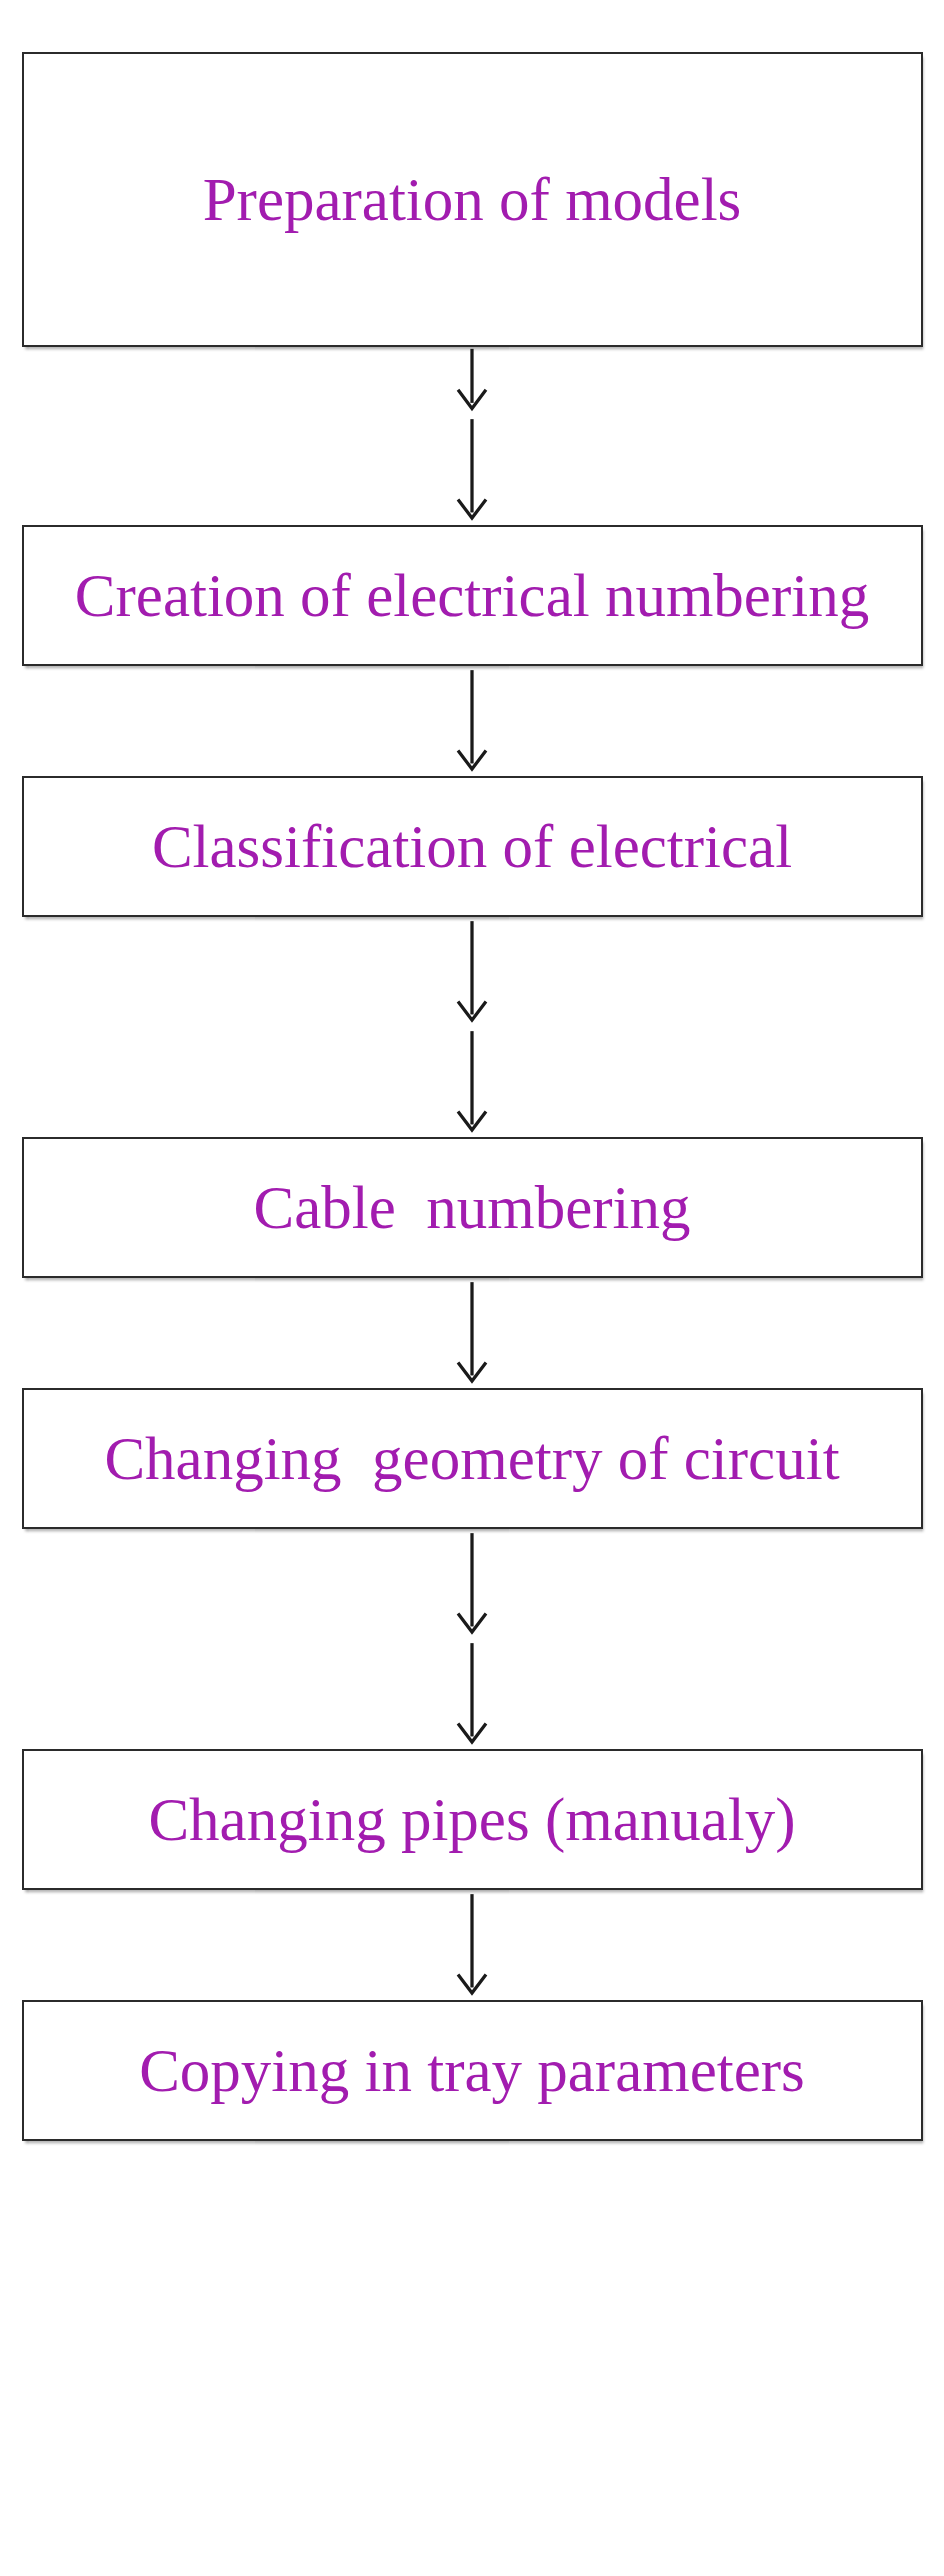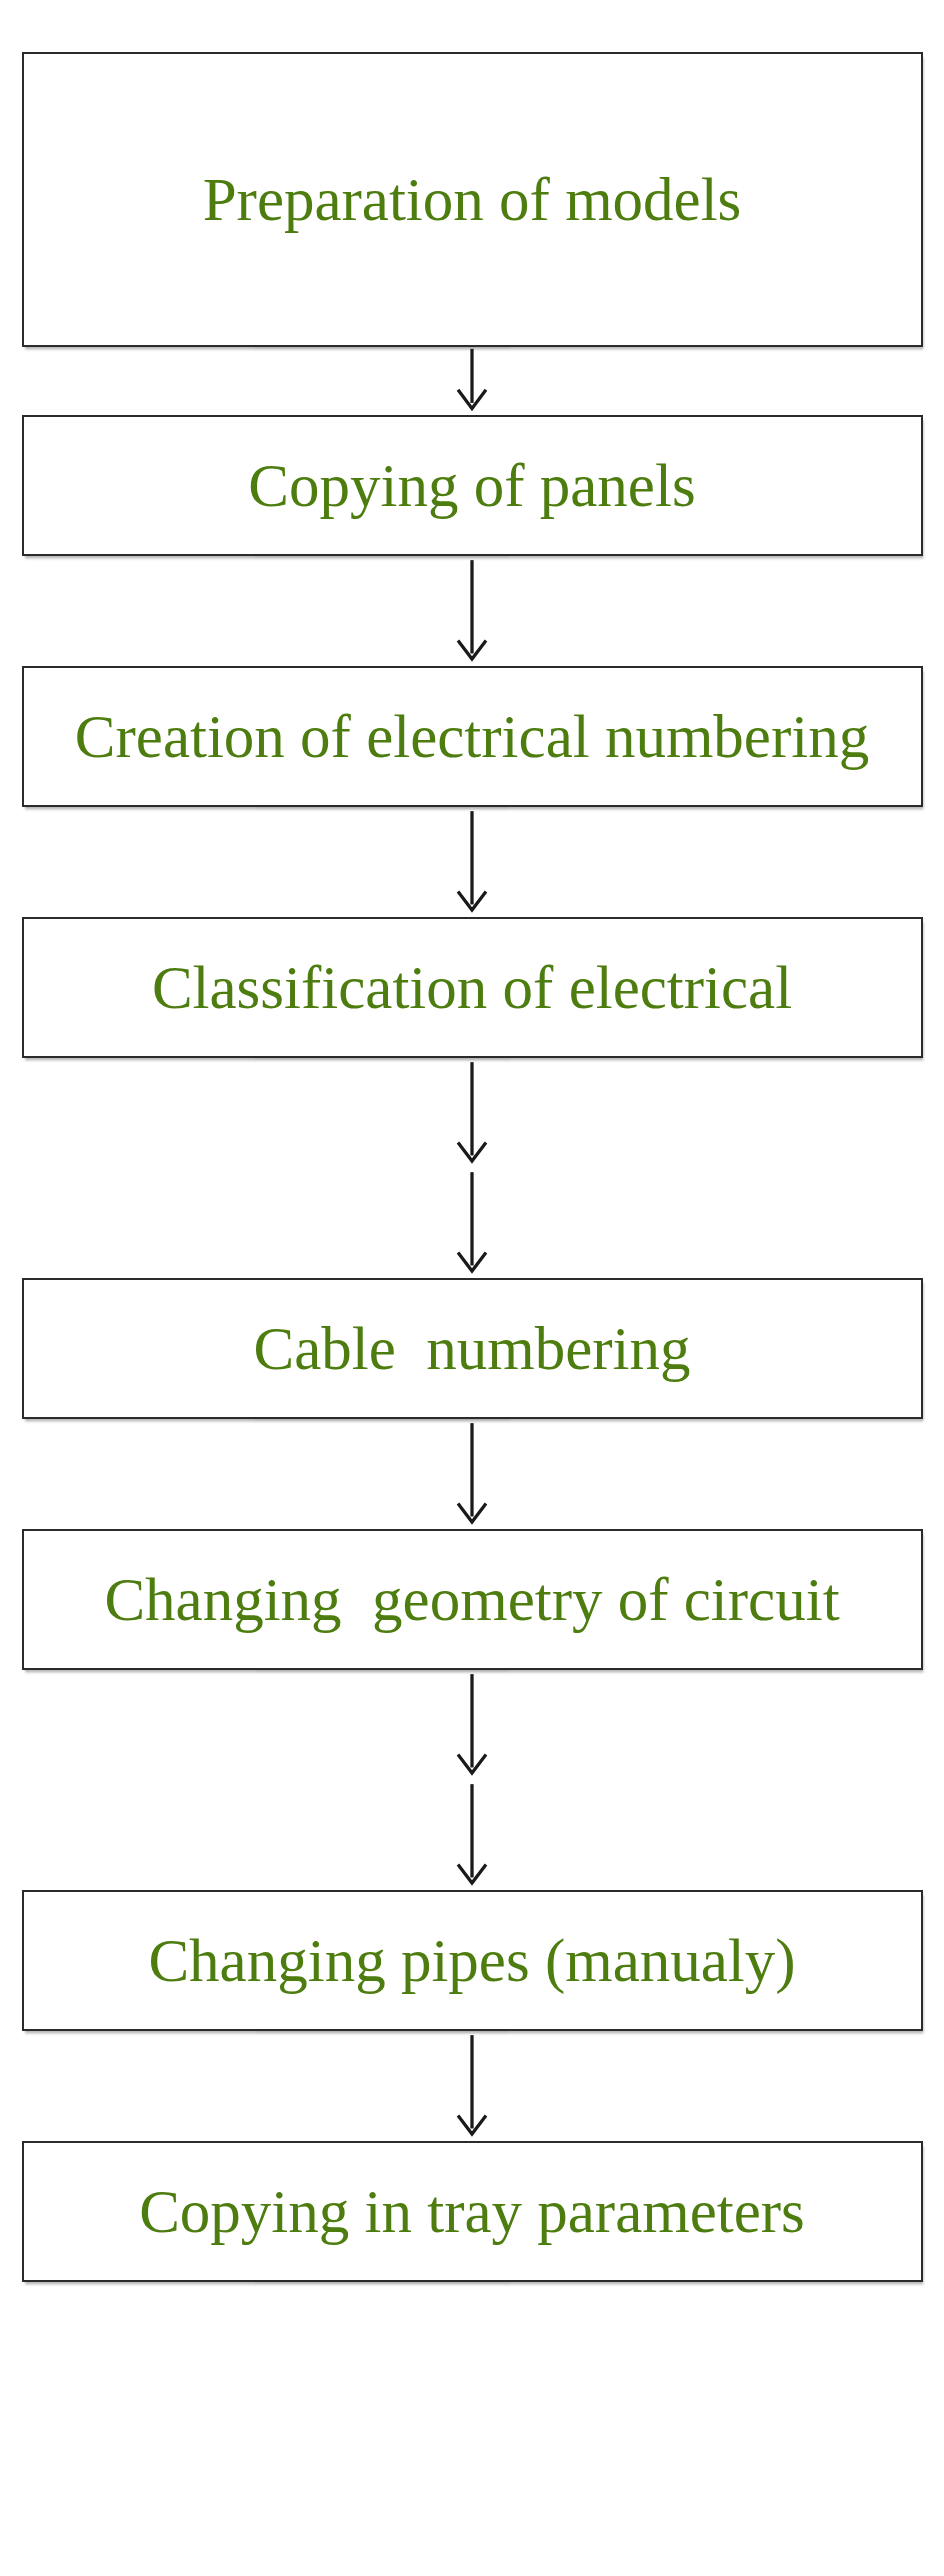--- a/index.html
+++ b/index.html
@@ -33,21 +33,21 @@
     align-items: center;
     justify-content: center;
   }
   .box.tall {
     height: 295px;
     gap: 39px;
   }
   .line {
     font-size: 61px;
     line-height: 1;
-    color: #4d7c0f;
+    color: #a21caf;
     white-space: pre;
     text-align: center;
   }
   svg.arrow {
     display: block;
     flex: 0 0 auto;
   }
   svg.arrow line,
   svg.arrow polyline {
     stroke: #1a1a1a;
@@ -62,23 +62,20 @@
 
   <div class="box tall">
     <div class="line">Preparation of models</div>
   </div>
 
   <svg class="arrow" width="56" height="68" viewBox="0 0 60 73">
     <line x1="30" y1="2" x2="30" y2="60"></line>
     <polyline points="15,46 30,66 45,46"></polyline>
   </svg>
 
-  <div class="box">
-    <div class="line">Copying of panels</div>
-  </div>
 
   <svg class="arrow" width="56" height="110" viewBox="0 0 60 117">
     <line x1="30" y1="4" x2="30" y2="104"></line>
     <polyline points="15,90 30,110 45,90"></polyline>
   </svg>
 
   <div class="box">
     <div class="line">Creation of electrical numbering</div>
   </div>
 

